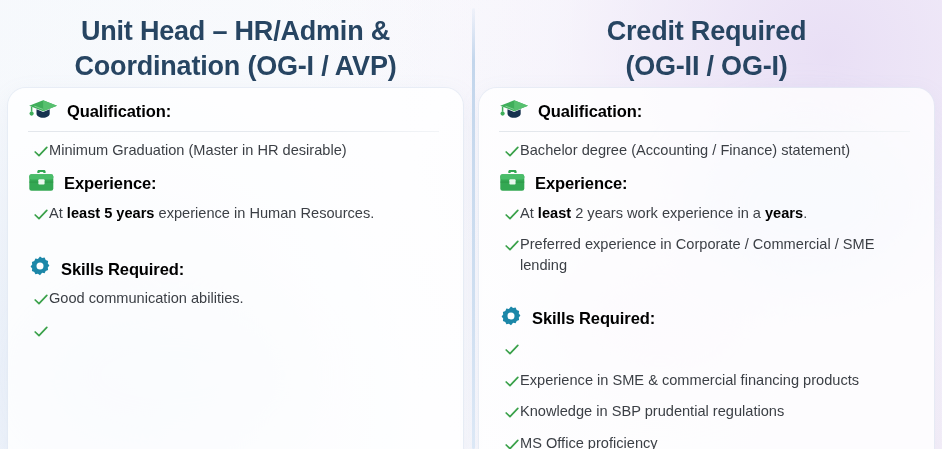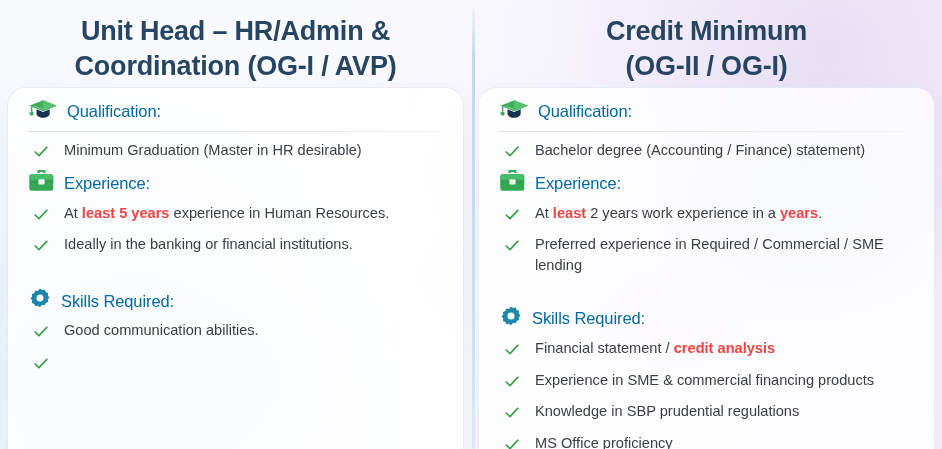--- a/index.html
+++ b/index.html
@@ -88,53 +88,53 @@
   .section { margin-bottom: 2px; }
 
   .section-head {
     display: flex;
     align-items: center;
     gap: 9px;
     height: 30px;
   }
 
   .section-head .label {
-    color: #0369a1;
+    color: #000000;
     font-size: 16.5px;
-    font-weight: normal;
+    font-weight: bold;
     letter-spacing: -0.1px;
   }
 
   .rule {
     height: 1px;
     background: linear-gradient(to right, #e3e7ec 0%, #e6eaef 70%, #f2f4f7 100%);
     margin: 5px 6px 5px 0;
   }
 
   .icon { flex: 0 0 auto; display: block; }
 
   ul.items { list-style: none; }
 
   ul.items li {
     display: flex;
     align-items: flex-start;
-    gap: 16px;
+    gap: 1px;
     color: #3b3f45;
     font-size: 14.6px;
     line-height: 1.42;
     padding: 4px 0 4px 6px;
   }
 
   ul.items li .check {
     flex: 0 0 auto;
     margin-top: 3px;
   }
 
   ul.items li .txt { flex: 1 1 auto; }
-  ul.items li .txt b { font-weight: bold; color: #ef4444; }
+  ul.items li .txt b { font-weight: bold; color: #000000; }
 
   
   .section.qualification ul.items li { padding-top: 3px; padding-bottom: 3px; }
   .section.experience   { margin-top: 0; }
   .section.skills       { margin-top: 24px; }
 </style>
 </head>
 <body>
 
 <div class="stage">
@@ -182,26 +182,20 @@
                 </svg></span>
               <span class="label">Experience:</span>
             </div>
             <ul class="items">
               <li>
                 <span class="check"><svg width="14" height="12" viewBox="0 0 14 12" xmlns="http://www.w3.org/2000/svg">
                     <path d="M1.2 6.0 5.0 9.7 12.8 1.4" stroke="#3aa14a" stroke-width="1.7" fill="none" stroke-linecap="round" stroke-linejoin="round"></path>
                   </svg></span>
                 <span class="txt">At <b>least 5 years</b> experience in Human Resources.</span>
               </li>
-              <li>
-                <span class="check"><svg width="14" height="12" viewBox="0 0 14 12" xmlns="http://www.w3.org/2000/svg">
-                    <path d="M1.2 6.0 5.0 9.7 12.8 1.4" stroke="#3aa14a" stroke-width="1.7" fill="none" stroke-linecap="round" stroke-linejoin="round"></path>
-                  </svg></span>
-                <span class="txt">Ideally in the banking or financial institutions.</span>
-              </li>
             </ul>
           </div>
           <div class="section skills">
             <div class="section-head">
               <span class="icon"><svg width="24" height="24" viewBox="0 0 24 24" xmlns="http://www.w3.org/2000/svg">
                   <path d="M12 1.6l2.1 1.5 2.5-.5 1.1 2.3 2.4 1-.3 2.5 1.6 2-1.6 2 .3 2.5-2.4 1-1.1 2.3-2.5-.5L12 20.2l-2.1-1.5-2.5.5-1.1-2.3-2.4-1 .3-2.5-1.6-2 1.6-2-.3-2.5 2.4-1 1.1-2.3 2.5.5z" fill="#1c87a8"></path>
                   <circle cx="12" cy="10.9" r="3.5" fill="#ffffff"></circle>
                 </svg></span>
               <span class="label">Skills Required:</span>
             </div>
@@ -216,21 +210,21 @@
                 <span class="check"><svg width="14" height="12" viewBox="0 0 14 12" xmlns="http://www.w3.org/2000/svg">
                     <path d="M1.2 6.0 5.0 9.7 12.8 1.4" stroke="#3aa14a" stroke-width="1.7" fill="none" stroke-linecap="round" stroke-linejoin="round"></path>
                   </svg></span>
               </li>
             </ul>
           </div>
         </div>
       </div>
       <div class="column">
         <div class="col-title">
-          <span class="line">Credit Minimum</span>
+          <span class="line">Credit Required</span>
           <span class="line">(OG-II / OG-I)</span>
         </div>
         <div class="card">
           <div class="section qualification">
             <div class="section-head">
               <span class="icon"><svg width="30" height="26" viewBox="0 0 30 26" xmlns="http://www.w3.org/2000/svg">
                   <path d="M8.5 13.2v4.3c0 2.6 3 4.3 6.6 4.3s6.6-1.7 6.6-4.3v-4.3l-6.6 2.9z" fill="#16324f"></path>
                   <path d="M15.1 4.3 29 9.8l-13.9 5.4L1.2 9.8z" fill="#3fae5a"></path>
                   <path d="M15.1 4.3 29 9.8l-13.9 5.4z" fill="#57c06f"></path>
                   <path d="M3.6 10.7v5.1" stroke="#3fae5a" stroke-width="1.5" fill="none"></path>
@@ -264,38 +258,37 @@
               <li>
                 <span class="check"><svg width="14" height="12" viewBox="0 0 14 12" xmlns="http://www.w3.org/2000/svg">
                     <path d="M1.2 6.0 5.0 9.7 12.8 1.4" stroke="#3aa14a" stroke-width="1.7" fill="none" stroke-linecap="round" stroke-linejoin="round"></path>
                   </svg></span>
                 <span class="txt">At <b>least</b> 2 years work experience in a <b>years</b>.</span>
               </li>
               <li>
                 <span class="check"><svg width="14" height="12" viewBox="0 0 14 12" xmlns="http://www.w3.org/2000/svg">
                     <path d="M1.2 6.0 5.0 9.7 12.8 1.4" stroke="#3aa14a" stroke-width="1.7" fill="none" stroke-linecap="round" stroke-linejoin="round"></path>
                   </svg></span>
-                <span class="txt">Preferred experience in Required / Commercial / SME lending</span>
+                <span class="txt">Preferred experience in Corporate / Commercial / SME lending</span>
               </li>
             </ul>
           </div>
           <div class="section skills">
             <div class="section-head">
               <span class="icon"><svg width="24" height="24" viewBox="0 0 24 24" xmlns="http://www.w3.org/2000/svg">
                   <path d="M12 1.6l2.1 1.5 2.5-.5 1.1 2.3 2.4 1-.3 2.5 1.6 2-1.6 2 .3 2.5-2.4 1-1.1 2.3-2.5-.5L12 20.2l-2.1-1.5-2.5.5-1.1-2.3-2.4-1 .3-2.5-1.6-2 1.6-2-.3-2.5 2.4-1 1.1-2.3 2.5.5z" fill="#1c87a8"></path>
                   <circle cx="12" cy="10.9" r="3.5" fill="#ffffff"></circle>
                 </svg></span>
               <span class="label">Skills Required:</span>
             </div>
             <ul class="items">
               <li>
                 <span class="check"><svg width="14" height="12" viewBox="0 0 14 12" xmlns="http://www.w3.org/2000/svg">
                     <path d="M1.2 6.0 5.0 9.7 12.8 1.4" stroke="#3aa14a" stroke-width="1.7" fill="none" stroke-linecap="round" stroke-linejoin="round"></path>
                   </svg></span>
-                <span class="txt">Financial statement / <b>credit analysis</b></span>
               </li>
               <li>
                 <span class="check"><svg width="14" height="12" viewBox="0 0 14 12" xmlns="http://www.w3.org/2000/svg">
                     <path d="M1.2 6.0 5.0 9.7 12.8 1.4" stroke="#3aa14a" stroke-width="1.7" fill="none" stroke-linecap="round" stroke-linejoin="round"></path>
                   </svg></span>
                 <span class="txt">Experience in SME &amp; commercial financing products</span>
               </li>
               <li>
                 <span class="check"><svg width="14" height="12" viewBox="0 0 14 12" xmlns="http://www.w3.org/2000/svg">
                     <path d="M1.2 6.0 5.0 9.7 12.8 1.4" stroke="#3aa14a" stroke-width="1.7" fill="none" stroke-linecap="round" stroke-linejoin="round"></path>

